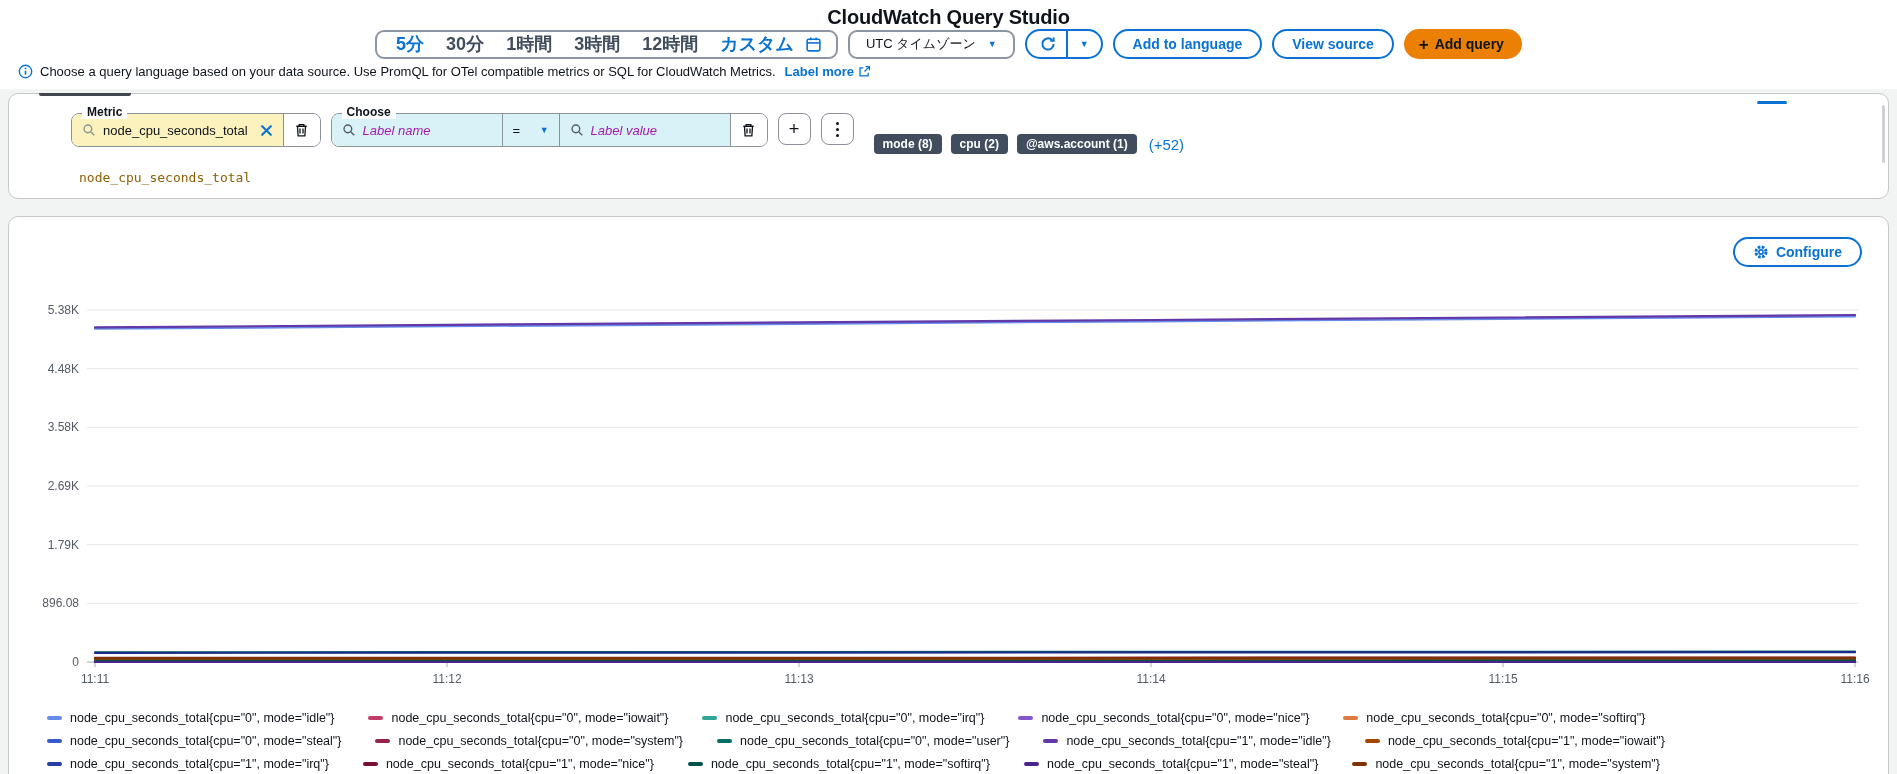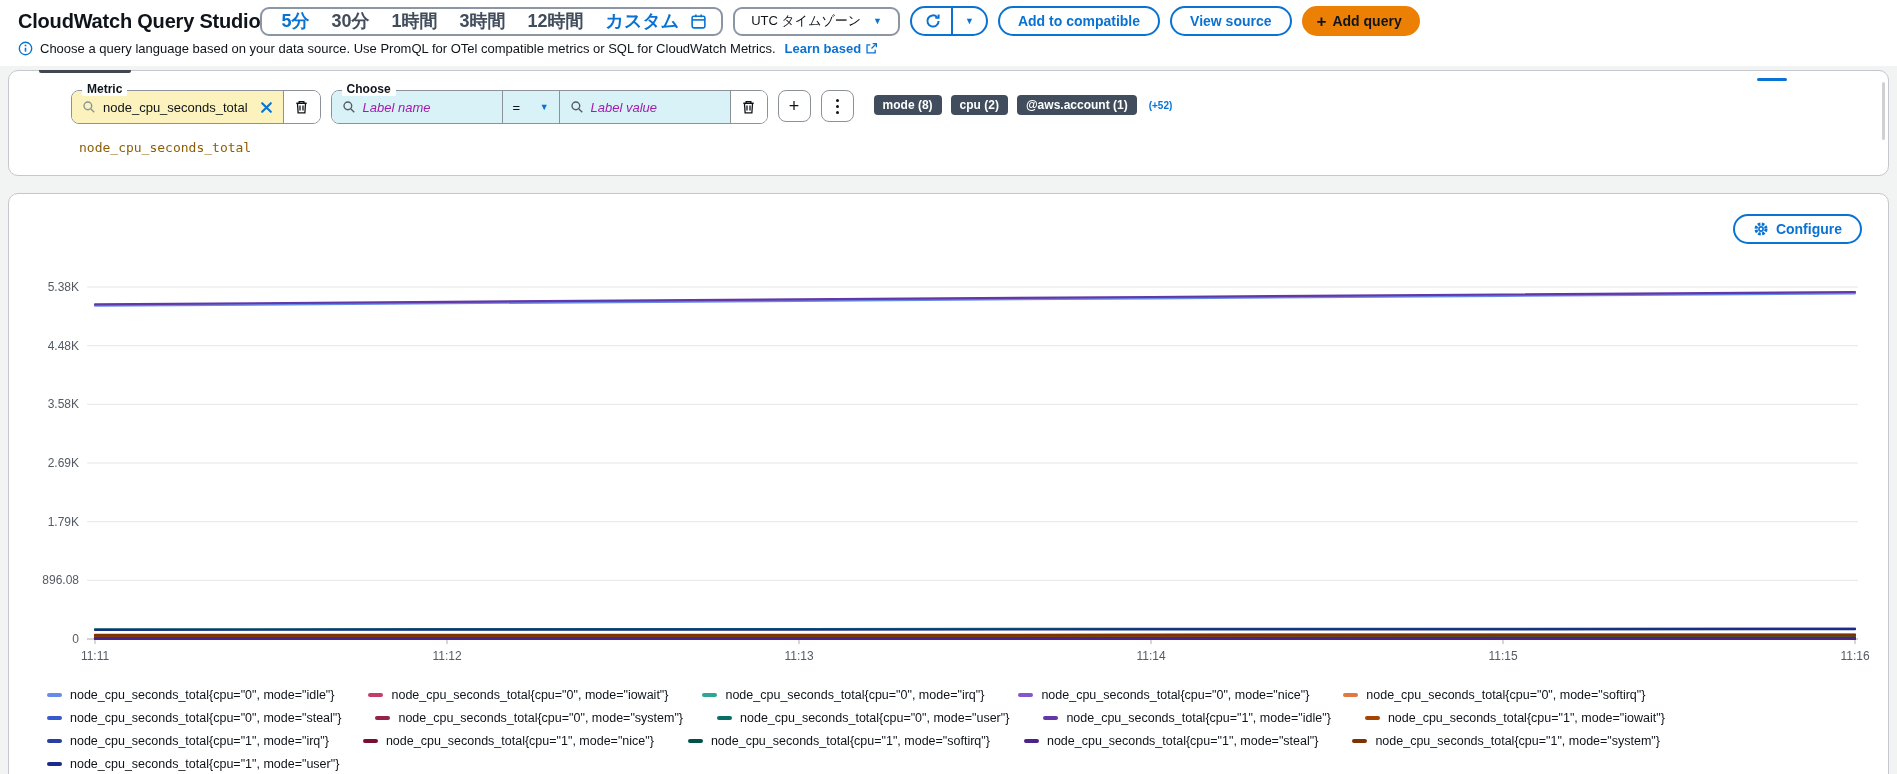--- a/index.html
+++ b/index.html
@@ -1,21 +1,21 @@
 <!DOCTYPE html>
 <html><head>
 <meta charset="utf-8">
 <style>
   * { box-sizing: border-box; }
   body {
     margin: 0; width: 1897px; height: 774px; overflow: hidden;
     font-family: "Liberation Sans", sans-serif; color: #0f141a; background: #f2f3f3;
   }
   
-  .topbar { background: #fff; display: flex; align-items: center; padding: 6px 18px 2px; }
+  .topbar { background: #fff; display: flex; align-items: center; padding: 6px 18px 2px; flex-direction: column; }
   .page-title { font-size: 20px; font-weight: 800; margin: 0; letter-spacing: -0.2px; }
   .controls { display: flex; align-items: center; gap: 10px; }
   .range-group { display: flex; align-items: center; border: 2px solid #8c95a3; border-radius: 9px; height: 29px; padding: 0 8px; background:#fff; }
   .range-item { font-size: 18px; font-weight: 700; color: #414d5c; padding: 0 11px; cursor: pointer; white-space: nowrap; }
   .range-item.sel, .range-item.accent { color: #0972d3; }
   .cal-icon { display: flex; align-items: center; padding: 0 6px 0 0; }
   .tz-select { display: flex; align-items: center; gap: 12px; border: 2px solid #8c95a3; border-radius: 9px; height: 29px; padding: 0 16px; font-size: 13px; background: #fff; white-space: nowrap; }
   .caret { color: #0972d3; font-size: 9px; line-height: 1; }
   .refresh-group { display: flex; align-items: stretch; border: 2px solid #0972d3; border-radius: 16px; height: 30px; background: #fff; overflow: hidden; }
   .refresh-btn { display: flex; align-items: center; padding: 0 10px 0 13px; }
@@ -42,23 +42,23 @@
   .seg.cyan { background: #d9f2f7; }
   .seg .ph { font-style: italic; color: #a21caf; font-size: 13px; white-space: nowrap; }
   .value-text { font-size: 13px; white-space: nowrap; }
   .clear-x { display: flex; align-items: center; margin-left: 5px; cursor: pointer; }
   .vdiv { width: 1px; background: #8c919a; }
   .icon-btn-seg { width: 36px; display: flex; align-items: center; justify-content: center; background: #fff; cursor: pointer; }
   .op-seg { width: 56px; justify-content: space-between; }
   .sq-btn { width: 33px; height: 32px; margin-top: 7px; border: 1px solid #8c919a; border-radius: 8px; background: #fff; display: flex; align-items: center; justify-content: center; font-size: 18px; cursor: pointer; }
   .kebab-dots { display: flex; flex-direction: column; gap: 3px; }
   .kebab-dots i { width: 3px; height: 3px; border-radius: 50%; background: #0f141a; }
-  .badges { display: flex; align-items: center; gap: 9px; margin-top: 12px; margin-left: 10px; }
+  .badges { display: flex; align-items: center; gap: 9px; margin-top: 28px; margin-left: 10px; }
   .badge { background: #414d5c; color: #fff; font-size: 12px; font-weight: 700; border-radius: 4px; padding: 3px 9px; white-space: nowrap; cursor: pointer; }
-  .more-link { color: #0972d3; font-weight: 700; font-size: 10px; margin-left: 3px; cursor: pointer; }
+  .more-link { color: #0972d3; font-weight: 400; font-size: 15px; margin-left: 3px; cursor: pointer; }
   .query-preview { font-family: "DejaVu Sans Mono", monospace; font-size: 13px; color: #8d5f05; margin: 16px 0 0 30px; }
   
   .panel.chartp { height: 672px; }
   .configure-btn { position: absolute; top: 20px; right: 26px; }
   .chart-wrap { position: absolute; top: 70px; left: 8px; right: 4px; }
   .legend { display: flex; flex-wrap: wrap; row-gap: 9px; padding: 10px 0 0 30px; width: 1830px; }
   .legend-item { display: flex; align-items: center; margin-right: 34px; font-size: 12.5px; cursor: pointer; white-space: nowrap; }
   .legend-marker { width: 15px; height: 4px; border-radius: 2px; margin-right: 8px; flex: none; }
 </style>
 </head>
@@ -94,41 +94,41 @@
         <svg width="16" height="16" viewBox="0 0 16 16" fill="none" stroke="#0972d3" stroke-width="2">
           <path d="M13.6 8a5.6 5.6 0 1 1-1.6-3.95"></path>
             <path d="M13.6 1.4v3.3h-3.3"></path>
         </svg>
       </span>
       <span class="refresh-caret">
         <span class="caret">▼</span>
       </span>
     </div>
     <button class="btn-outline">
-      <span>Add to compatible</span>
+      <span>Add to language</span>
     </button>
     <button class="btn-outline">
       <span>View source</span>
     </button>
     <button class="btn-primary">
       <span class="plus">+</span>
       <span>Add query</span>
     </button>
   </div>
 </div>
 
 <div class="infobar">
   <svg width="15" height="15" viewBox="0 0 16 16">
     <circle cx="8" cy="8" r="6.6" fill="none" stroke="#0972d3" stroke-width="1.5"></circle>
     <line x1="8" y1="7.2" x2="8" y2="11.3" stroke="#0972d3" stroke-width="1.7"></line>
     <circle cx="8" cy="4.7" r="1" fill="#0972d3"></circle>
   </svg>
   <span>Choose a query language based on your data source. Use PromQL for OTel compatible metrics or SQL for CloudWatch Metrics.</span>
   <span class="learn">
-    <span>Learn based</span>
+    <span>Label more</span>
     <svg width="13" height="13" viewBox="0 0 16 16" fill="none" stroke="#0972d3" stroke-width="1.6">
       <path d="M6.5 3.5H2.5v10h10v-4"></path>
         <path d="M9.5 2h4.5v4.5"></path>
         <path d="M14 2L8 8"></path>
     </svg>
   </span>
 </div>
 
 <div class="content">
 

